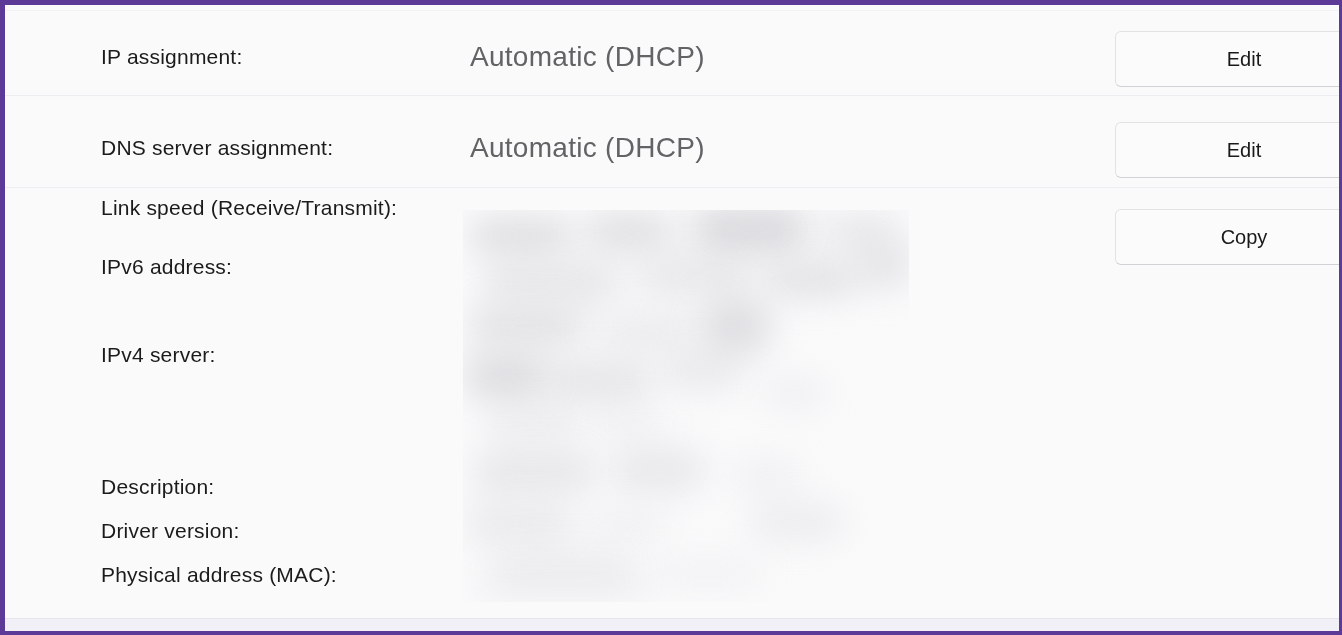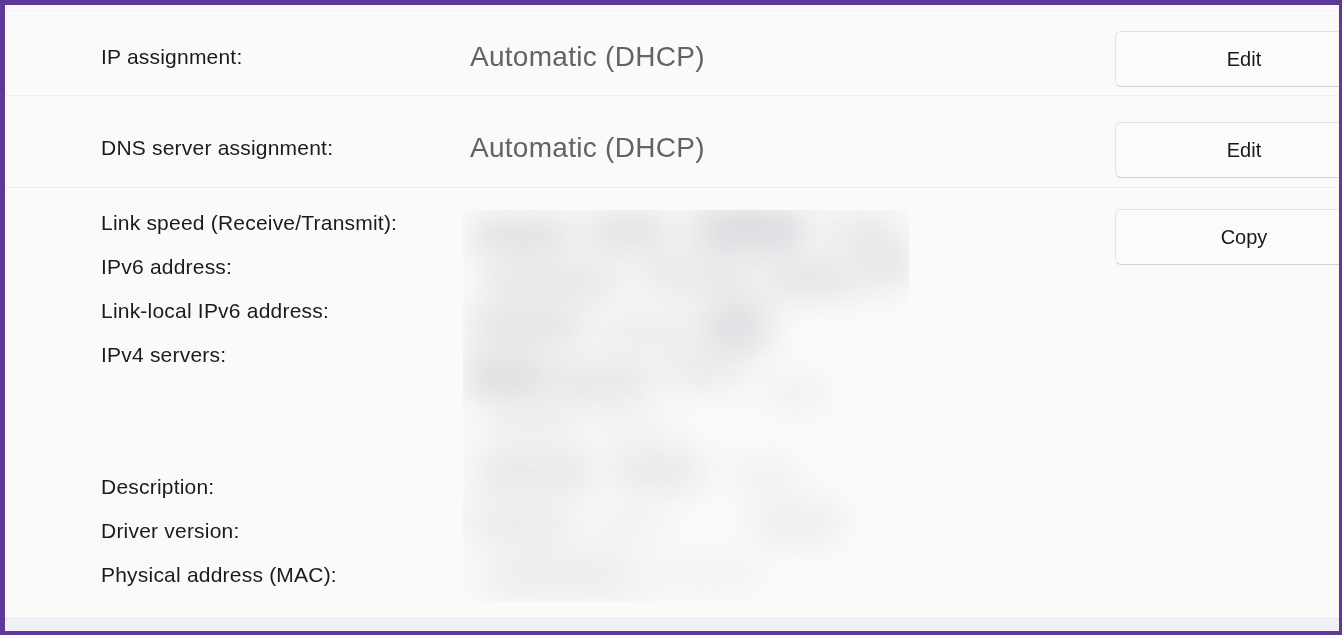--- a/index.html
+++ b/index.html
@@ -153,24 +153,23 @@
 
     <div class="row" style="top:91px; height:91px;">
       <div class="label" style="left:96px; top:39px;">DNS server assignment:</div>
       <div class="value" style="left:465px; top:39px;">Automatic (DHCP)</div>
       <button class="btn" style="left:1110px; top:26px; width:258px; height:56px;">Edit</button>
     </div>
     <div class="row-divider" style="top:182px;"></div>
 
     <div class="row" style="top:183px; height:430px;">
 
-      <div class="label" style="left:96px; top:22px;">Link speed (Receive/Transmit):</div>
+      <div class="label" style="left:96px; top:7px;">Link speed (Receive/Transmit):</div>
       <div class="label" style="left:96px; top:66px;">IPv6 address:</div>
-      <div class="label" style="left:96px; top:110px;">Link-local IPv6 address:</div>
-      <div class="label" style="left:96px; top:154px;">IPv4 servers:</div>
+      <div class="label" style="left:96px; top:154px;">IPv4 server:</div>
       <div class="label" style="left:96px; top:286px;">Description:</div>
       <div class="label" style="left:96px; top:330px;">Driver version:</div>
       <div class="label" style="left:96px; top:374px;">Physical address (MAC):</div>
 
       <div class="redacted" style="left:458px; top:22px; width:446px; height:392px;">
         <div class="blob" style="left:6px;   top:8px;   width:104px; height:36px;"></div>
         <div class="blob" style="left:120px; top:2px;   width:92px;  height:40px; opacity:.75;"></div>
         <div class="blob" style="left:228px; top:-4px;  width:118px; height:48px; opacity:.95;"></div>
         <div class="blob" style="left:358px; top:4px;   width:78px;  height:34px; opacity:.55;"></div>
         <div class="blob" style="left:18px;  top:52px;  width:140px; height:40px; opacity:.6;"></div>

